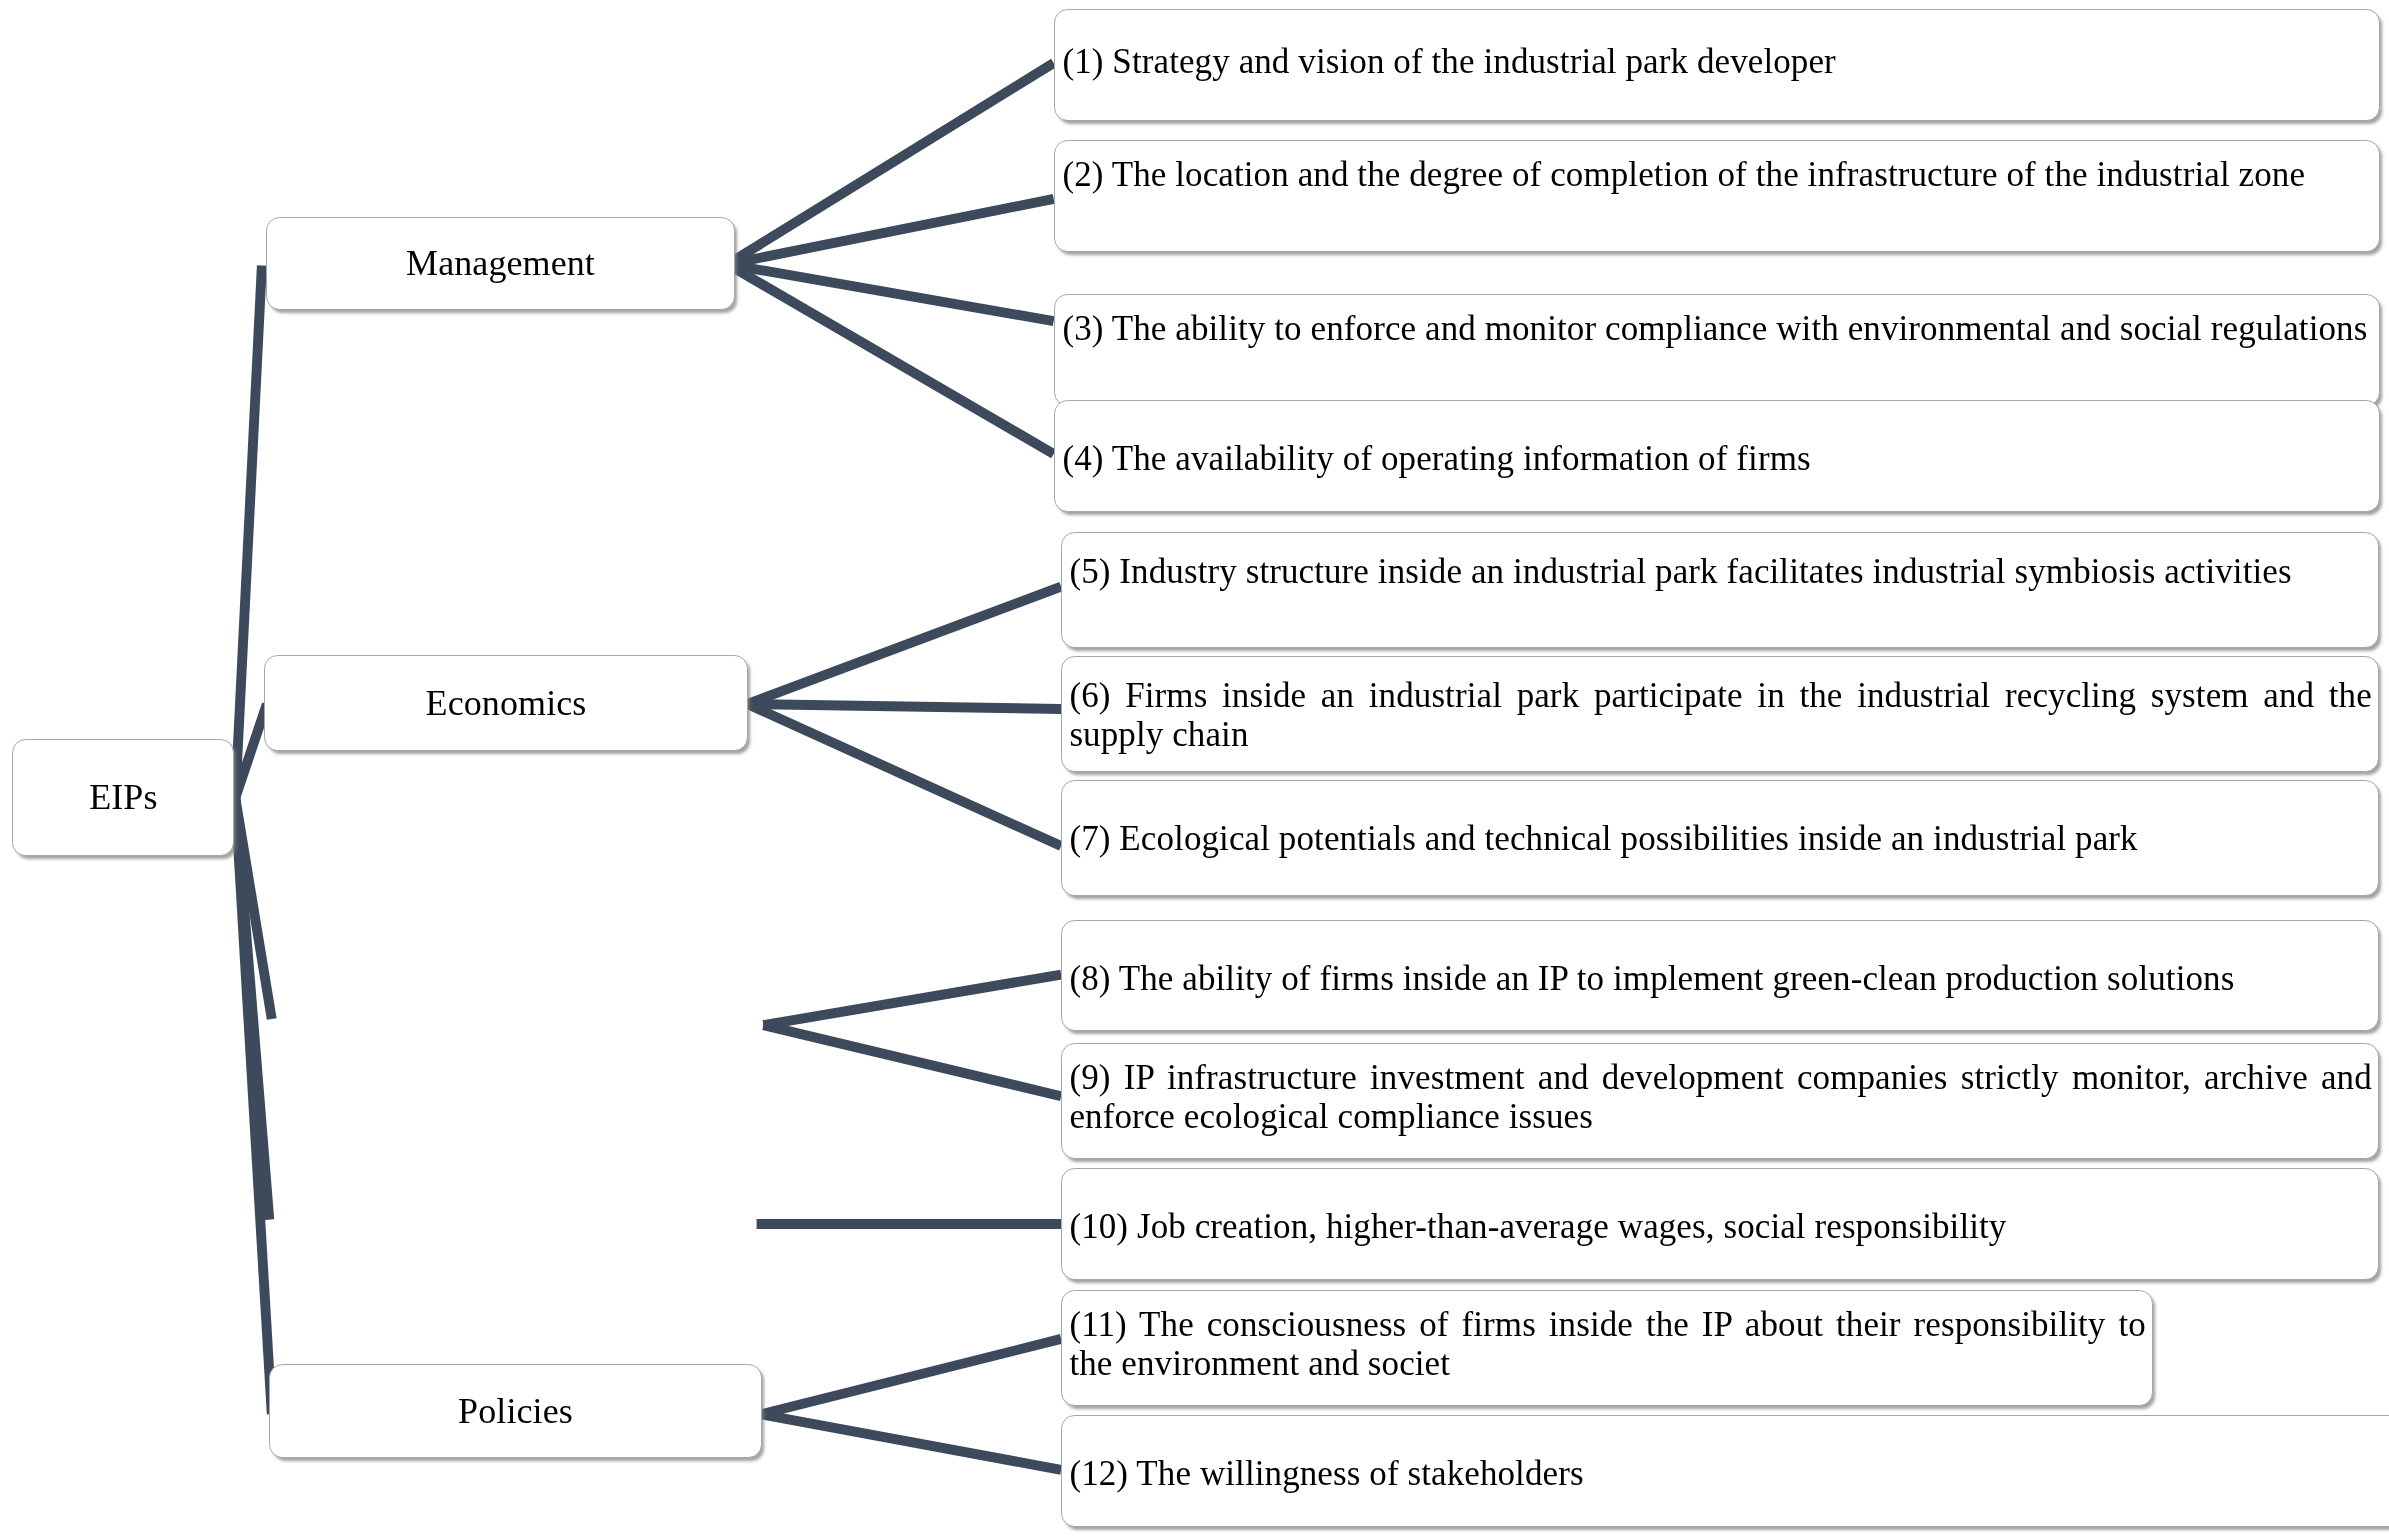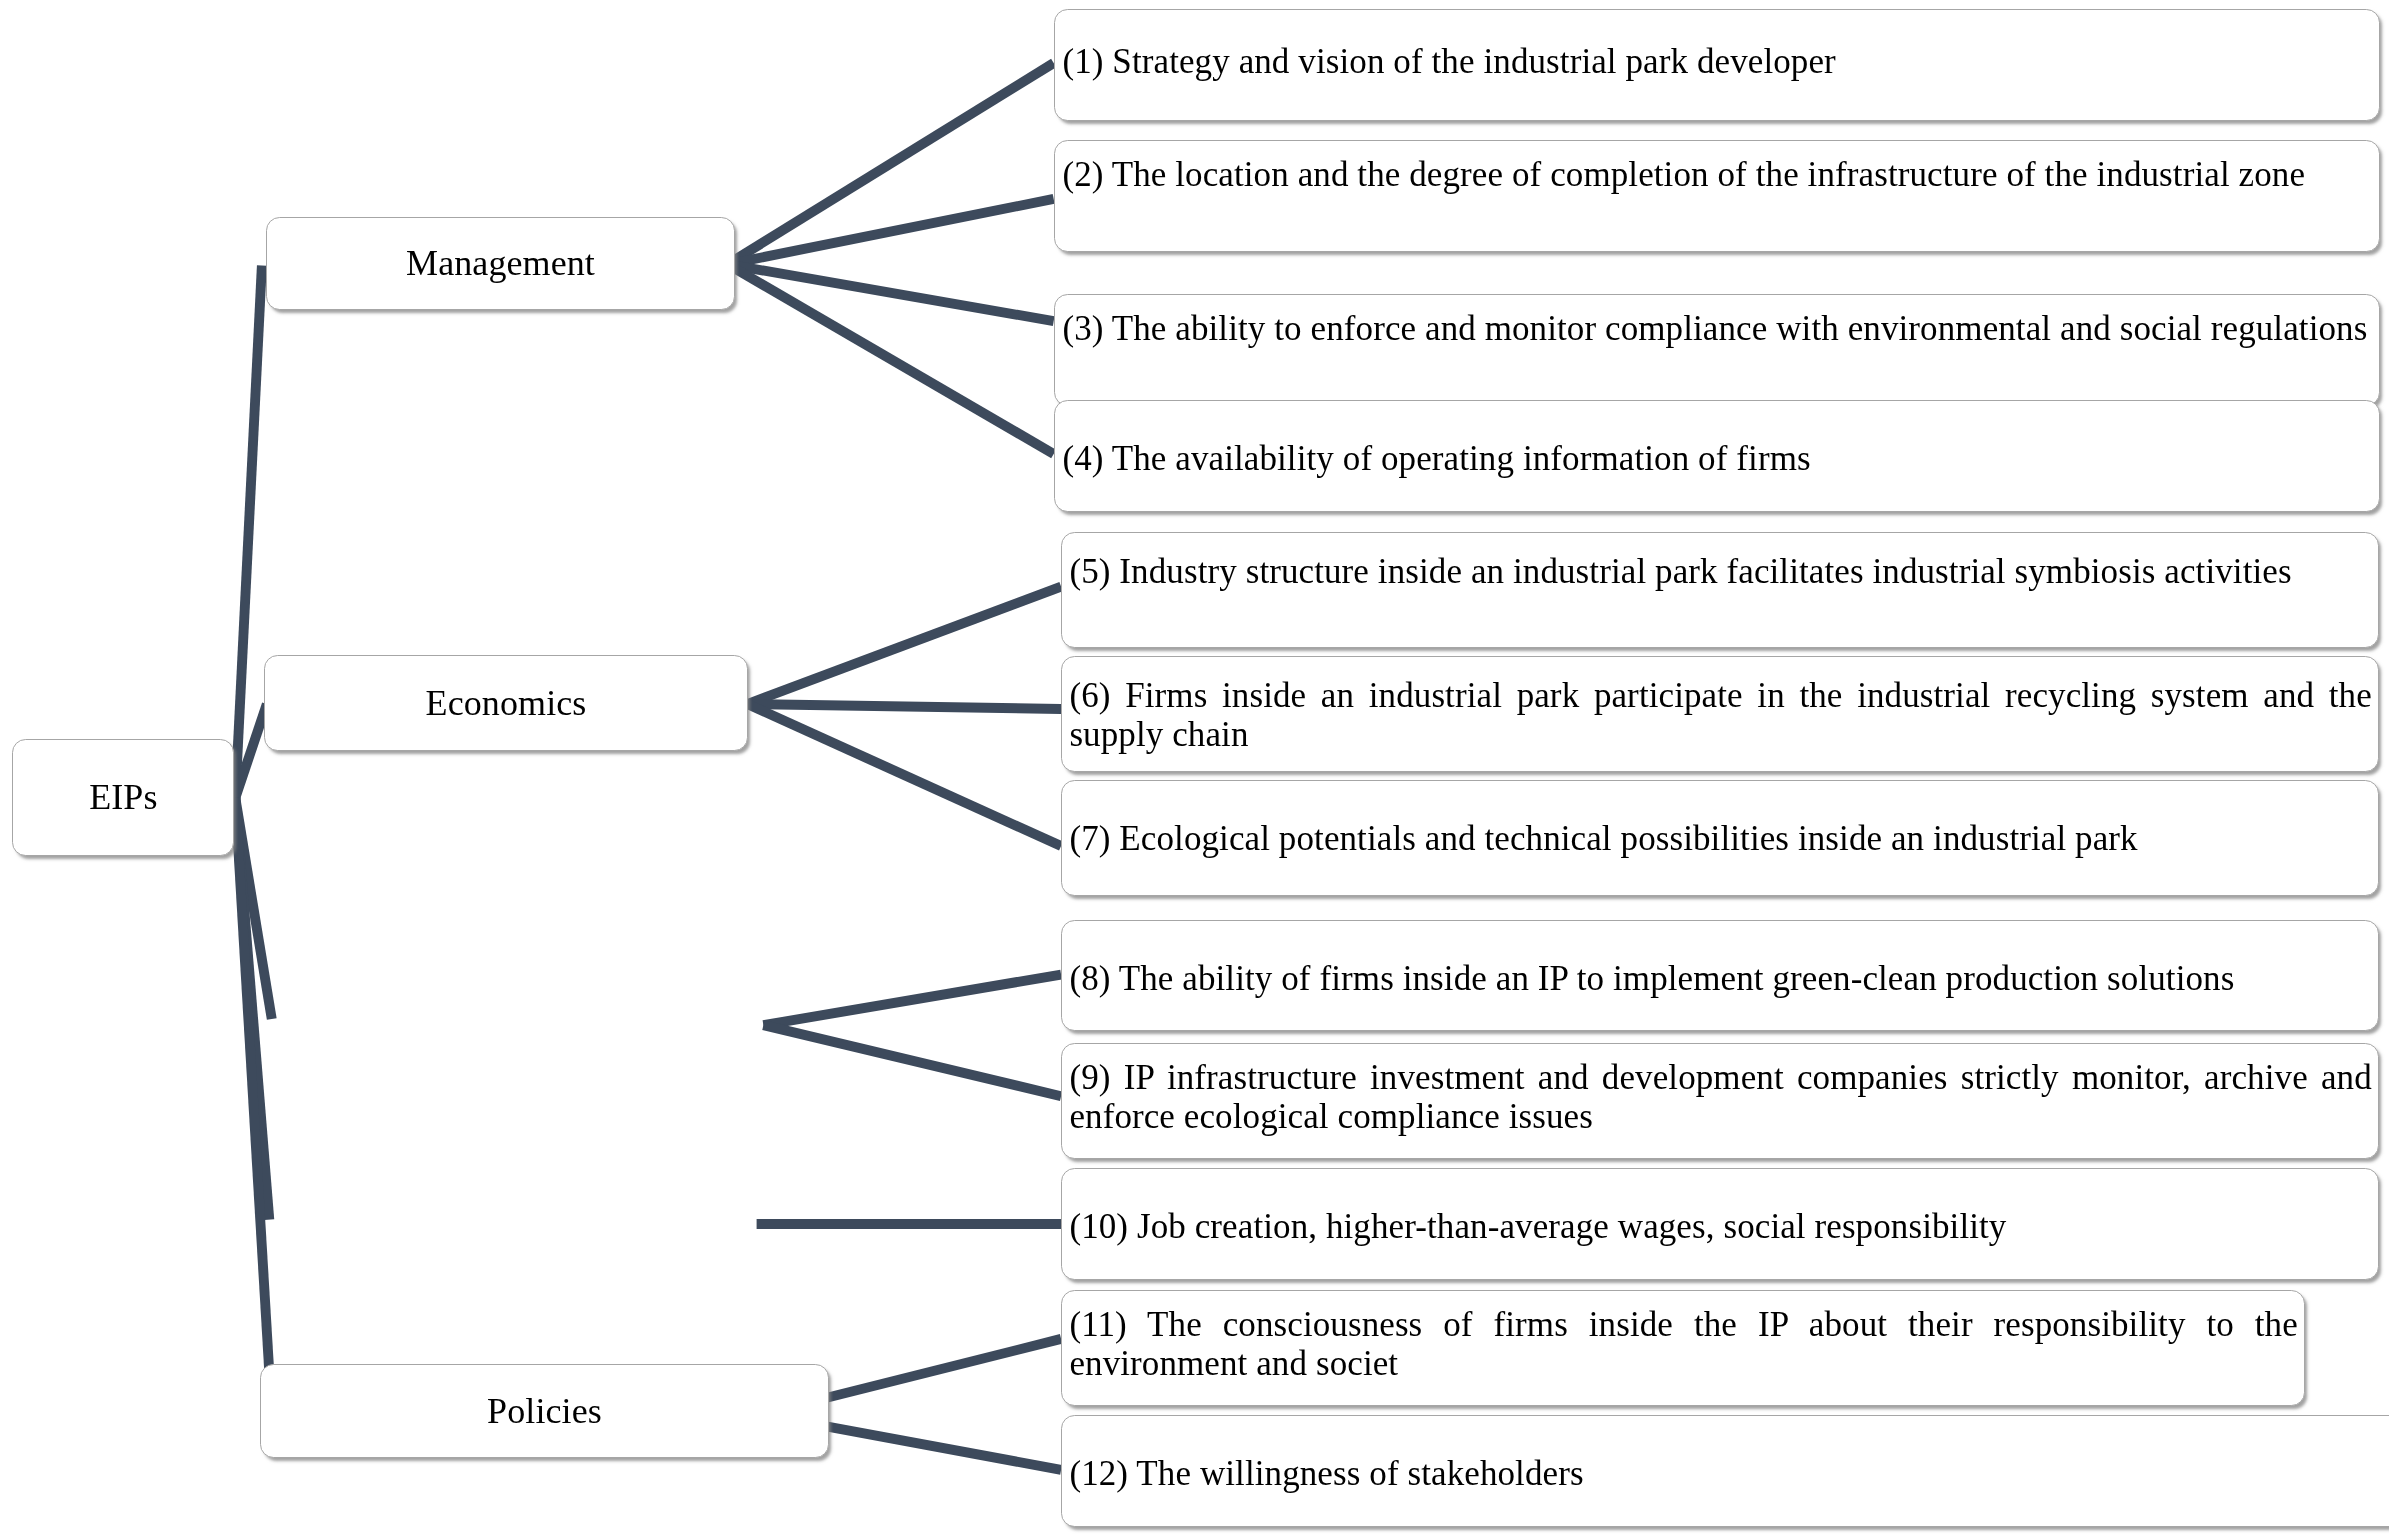--- a/index.html
+++ b/index.html
@@ -103,21 +103,21 @@
   <div class="node center-label" style="left:266px; top:217px; width:469px; height:93px;">
     <span class="label">Management</span>
   </div>
 
   <div class="node center-label" style="left:264px; top:655px; width:484px; height:96px;">
     <span class="label">Economics</span>
   </div>
 
 
 
-  <div class="node center-label" style="left:260px; top:1364px; width:569px; height:94px;">
+  <div class="node center-label" style="left:269px; top:1364px; width:493px; height:94px;">
     <span class="label">Policies</span>
   </div>
 
   <div class="node leaf one-line pad-top-1" style="left:1054px; top:8.6px; width:1326px; height:112px;">
     <span class="label">(1) Strategy and vision of the industrial park developer</span>
   </div>
 
   <div class="node leaf pad-top-3" style="left:1054px; top:140px; width:1326px; height:112px;">
     <span class="label">(2) The location and the degree of completion of the infrastructure of the industrial zone</span>
   </div>
@@ -147,21 +147,21 @@
   </div>
 
   <div class="node leaf pad-top-3" style="left:1061px; top:1043px; width:1318px; height:116px;">
     <span class="label">(9) IP infrastructure investment and development companies strictly monitor, archive and enforce ecological compliance issues</span>
   </div>
 
   <div class="node leaf one-line pad-top-4" style="left:1061px; top:1168px; width:1318px; height:112px;">
     <span class="label">(10) Job creation, higher-than-average wages, social responsibility</span>
   </div>
 
-  <div class="node leaf pad-top-3" style="left:1061px; top:1290px; width:1244px; height:116px;">
+  <div class="node leaf pad-top-3" style="left:1061px; top:1290px; width:1092px; height:116px;">
     <span class="label">(11) The consciousness of firms inside the IP about their responsibility to the environment and societ</span>
   </div>
 
   <div class="node leaf one-line pad-top-4" style="left:1061px; top:1415px; width:1454px; height:112px;">
     <span class="label">(12) The willingness of stakeholders</span>
   </div>
 
 </div>
 
 

